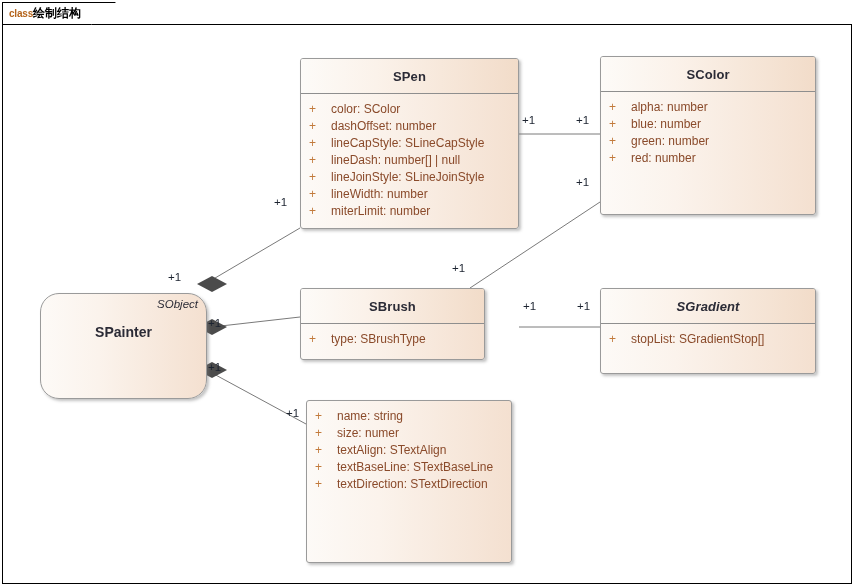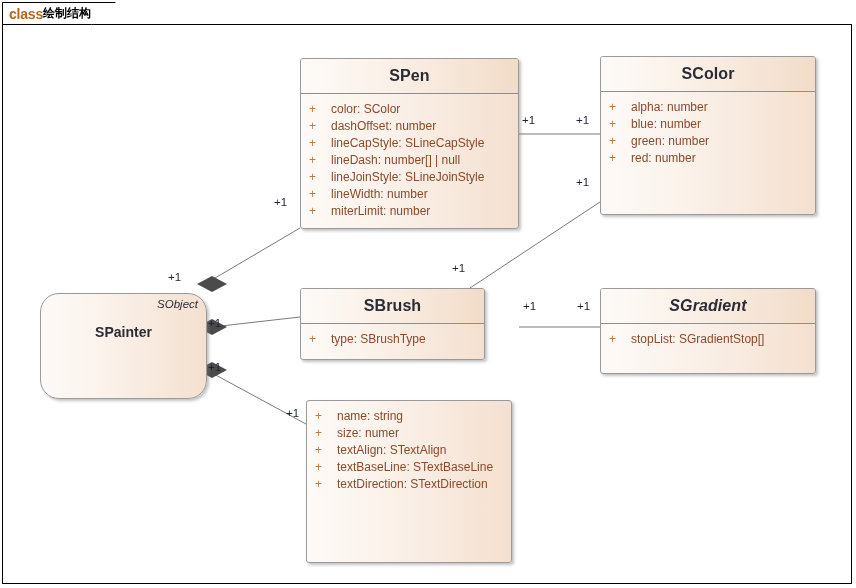--- a/index.html
+++ b/index.html
@@ -57,21 +57,21 @@
     padding-left: 7px;
     box-sizing: border-box;
     font-size: 12px;
     font-weight: bold;
     white-space: nowrap;
     z-index: 4;
   }
   .tab-kw {
     color: #b5651d;
     font-weight: bold;
-    font-size: 14px;
+    font-size: 10px;
     letter-spacing: -0.2px;
   }
   .tab-name {
     color: #000000;
     font-weight: bold;
     font-size: 12px;
   }
 
   
   #connectors {
@@ -97,21 +97,21 @@
   .uml-header {
     position: relative;
     height: 34px;
     display: flex;
     align-items: center;
     justify-content: center;
     border-bottom: 1px solid #8e8e8e;
     background: linear-gradient(to right, #fdfbf8 0%, #fbf2ea 35%, #f2dcc9 100%);
   }
   .uml-title {
-    font-size: 16px;
+    font-size: 13px;
     font-weight: bold;
     color: #2b2b36;
     letter-spacing: 0.1px;
   }
   .uml-title.abstract {
     font-style: italic;
   }
   .uml-stereo {
     position: absolute;
     right: 8px;

